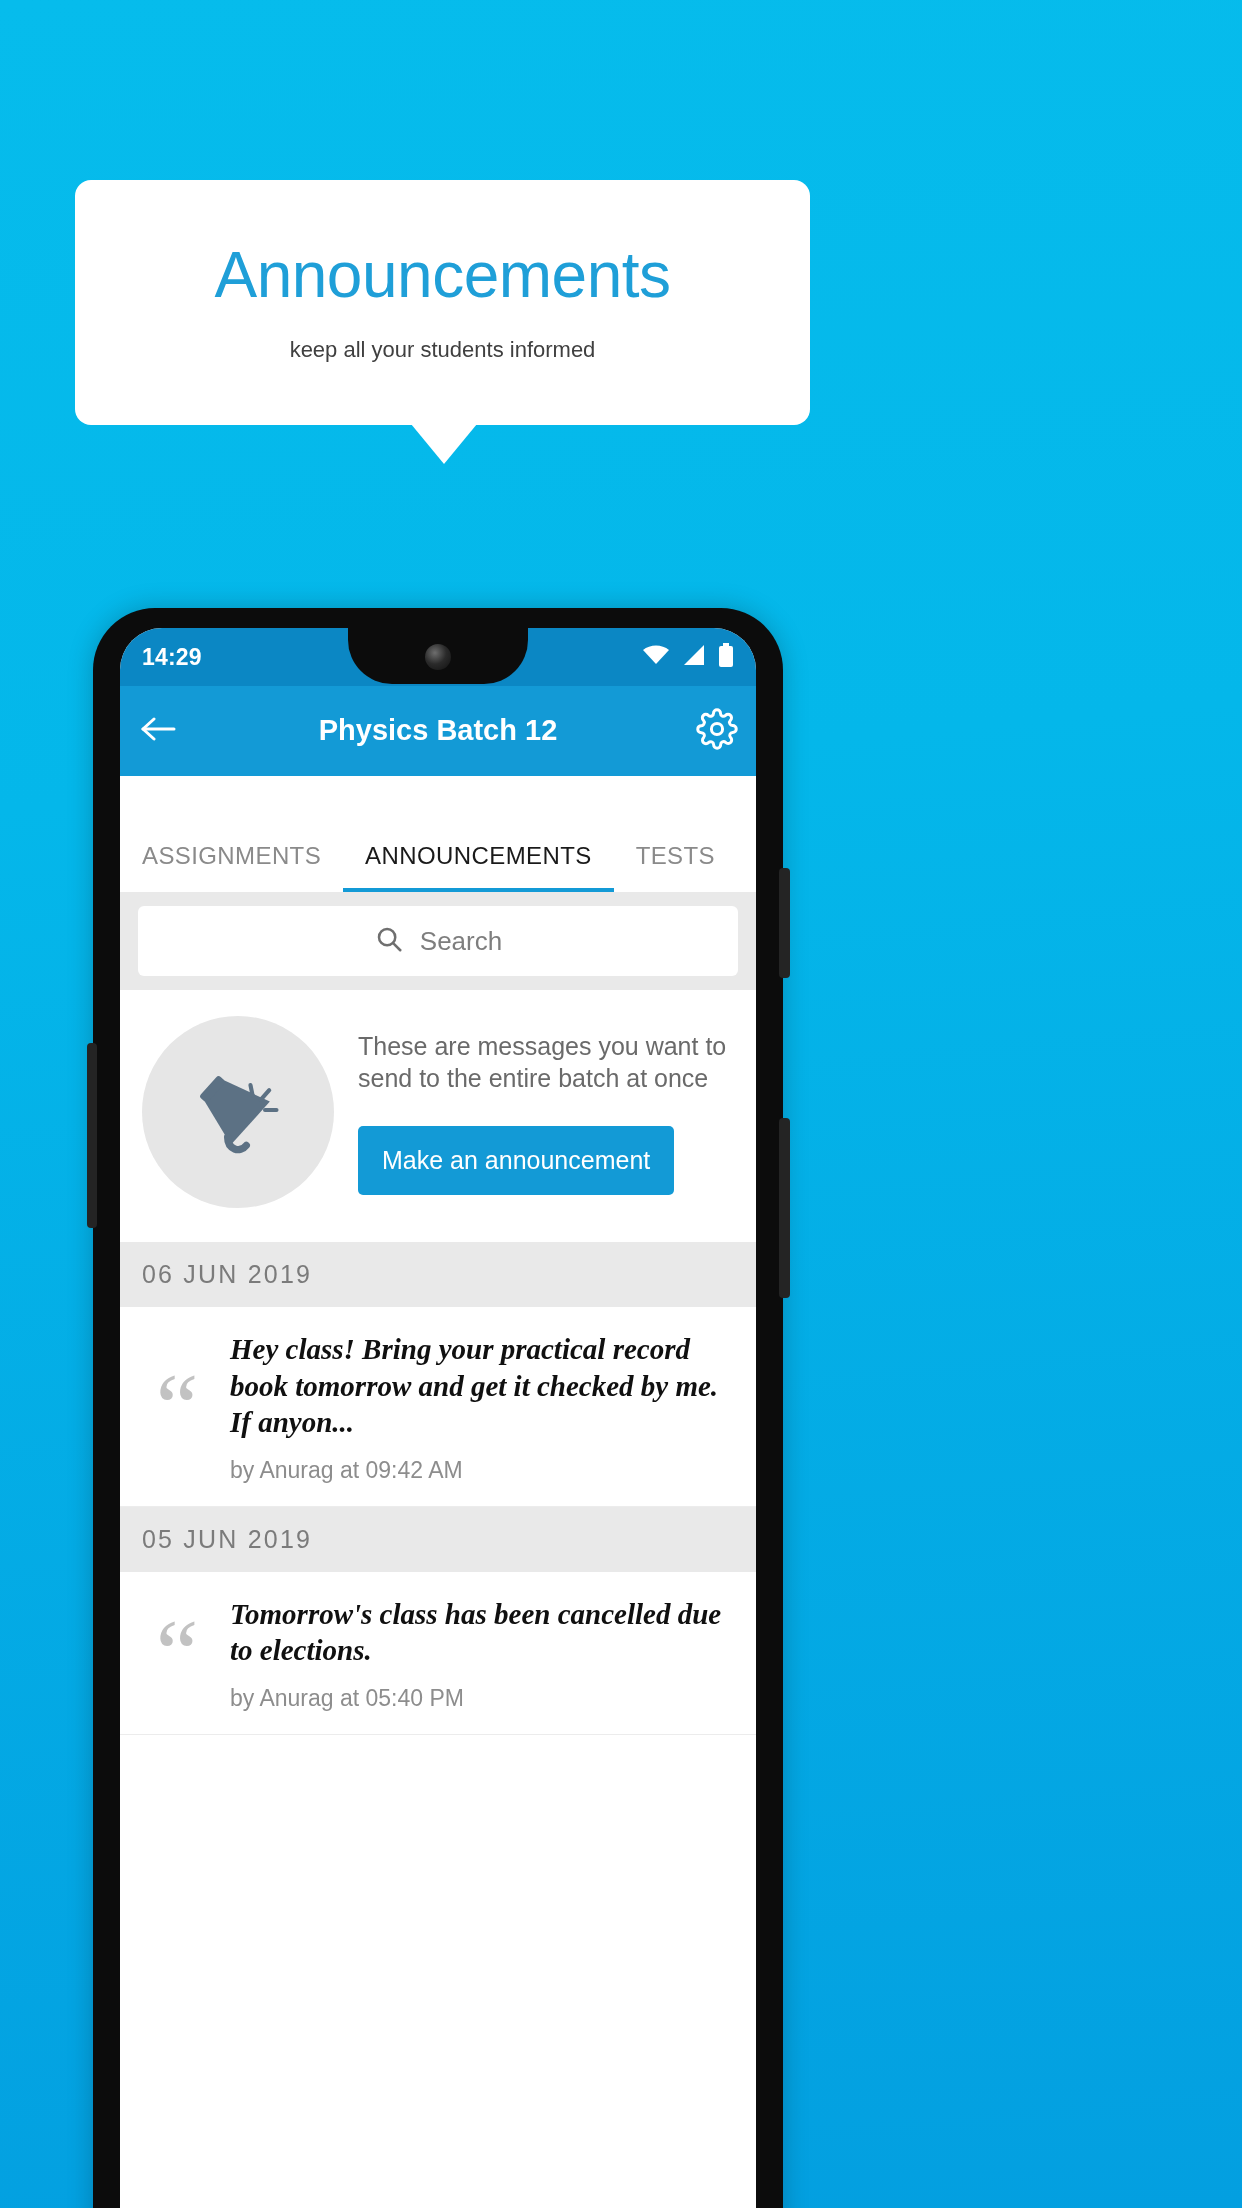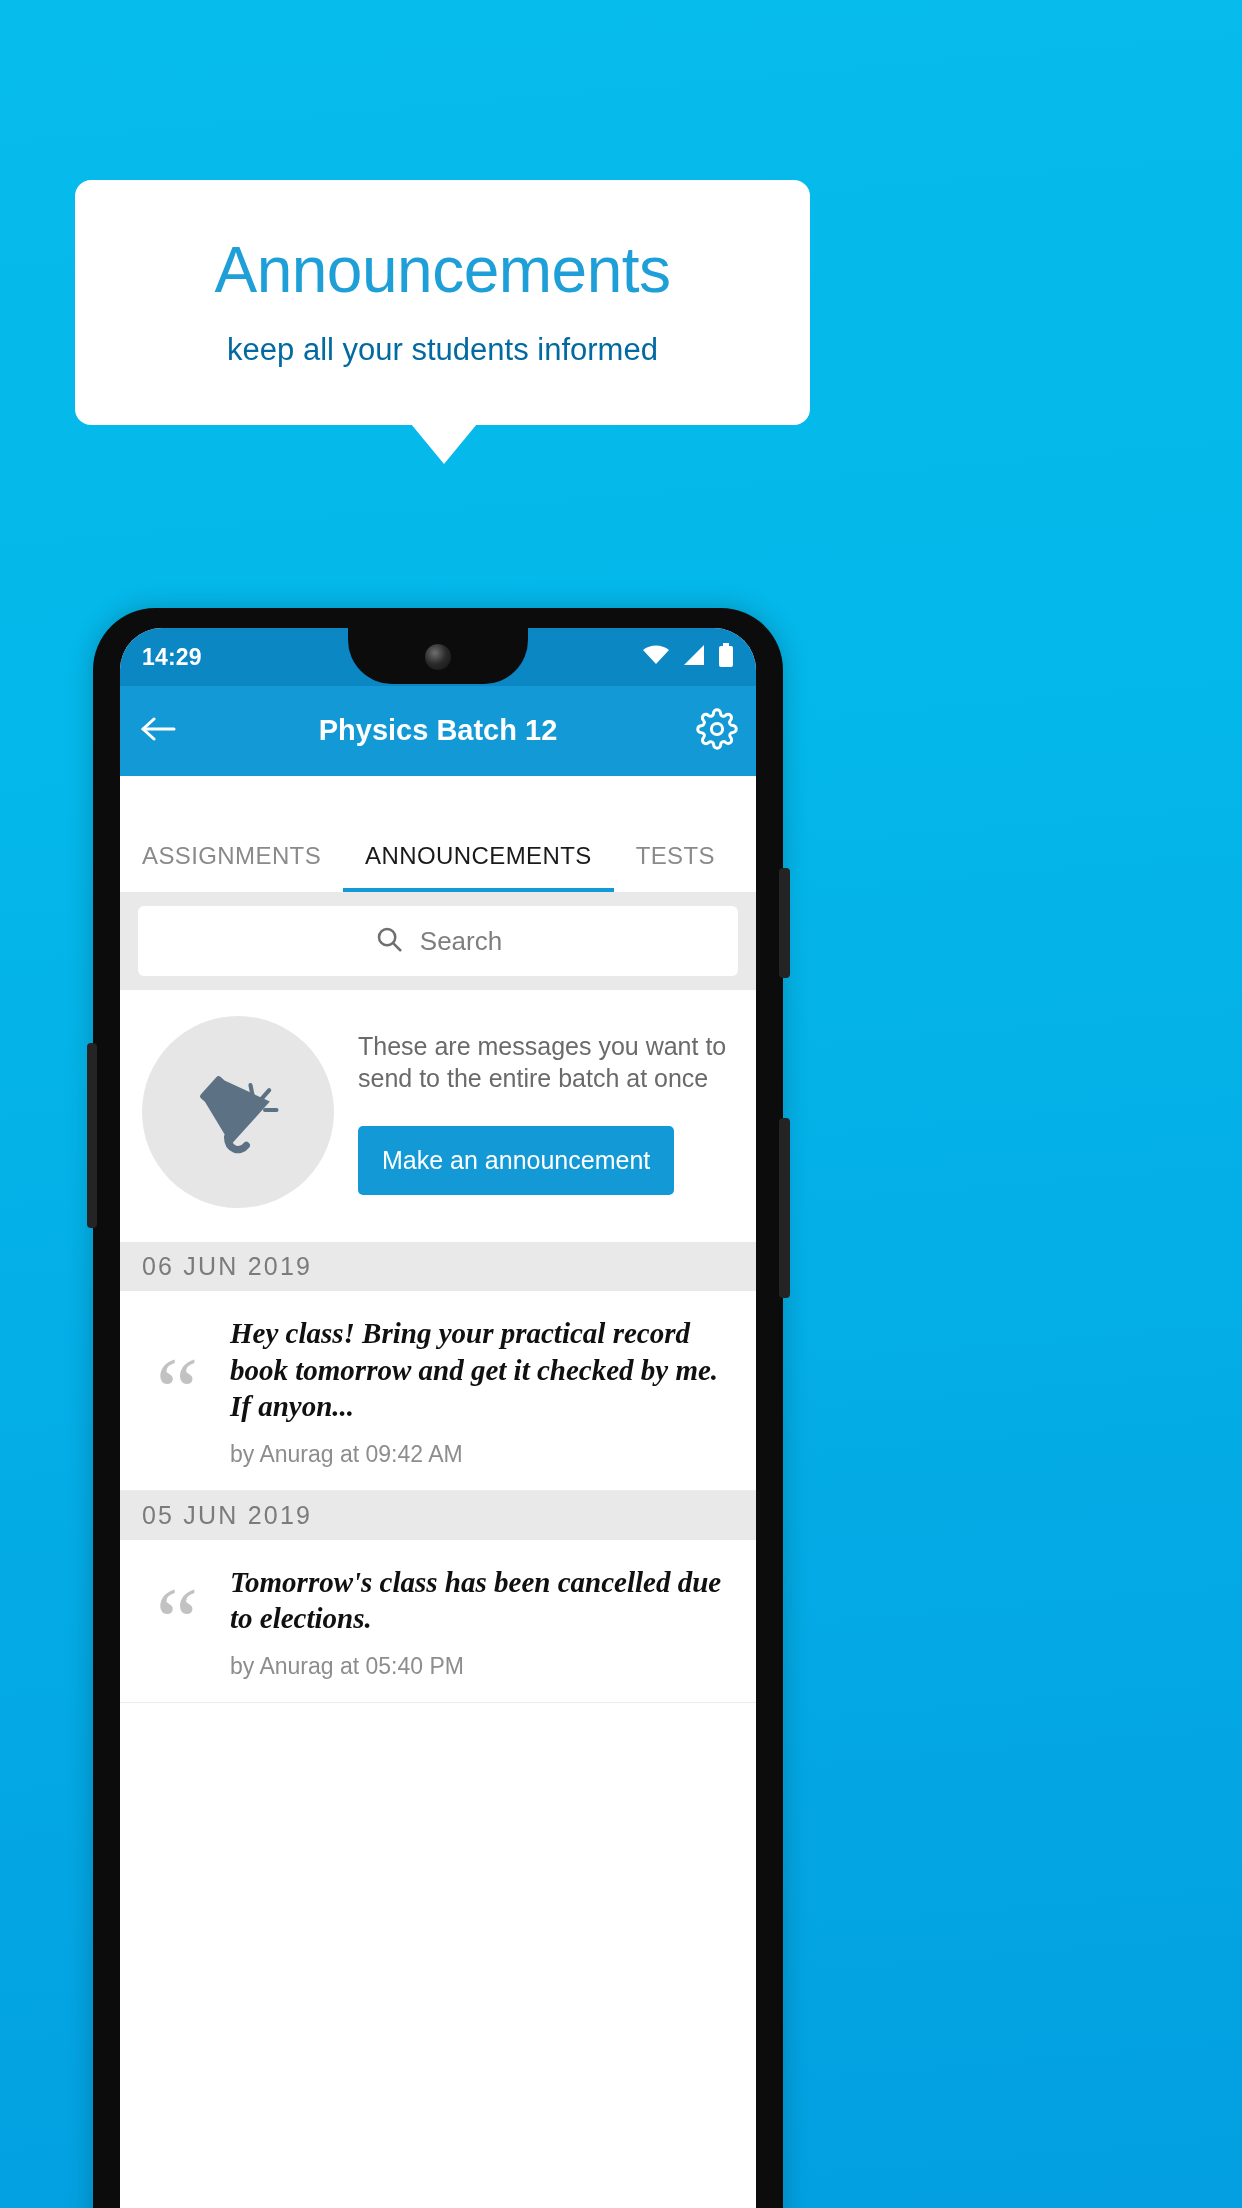--- a/index.html
+++ b/index.html
@@ -30,22 +30,22 @@
   }
   .promo-title {
     font-size: 64px;
     color: #1f9fd8;
     font-weight: 400;
     letter-spacing: -0.5px;
     line-height: 1.05;
   }
   .promo-sub {
     margin-top: 28px;
-    font-size: 31px;
-    color: #0369a1;
+    font-size: 22px;
+    color: #404040;
     font-weight: 400;
   }
   .promo-tail {
     position: absolute;
     left: 411px;
     top: 424px;
     width: 0;
     height: 0;
     border-left: 33px solid transparent;
     border-right: 33px solid transparent;
@@ -232,21 +232,21 @@
     background: #139ad6;
     color: #ffffff;
     font-size: 25px;
     border-radius: 5px;
     padding: 20px 24px;
   }
 
   
   .date-header {
     background: #e9e9e9;
-    padding: 10px 22px;
+    padding: 18px 22px;
     font-size: 25px;
     color: #7b7b7b;
     letter-spacing: 2.2px;
   }
 
   
   .ann-item {
     background: #ffffff;
     display: flex;
     padding: 24px 22px 22px 22px;

